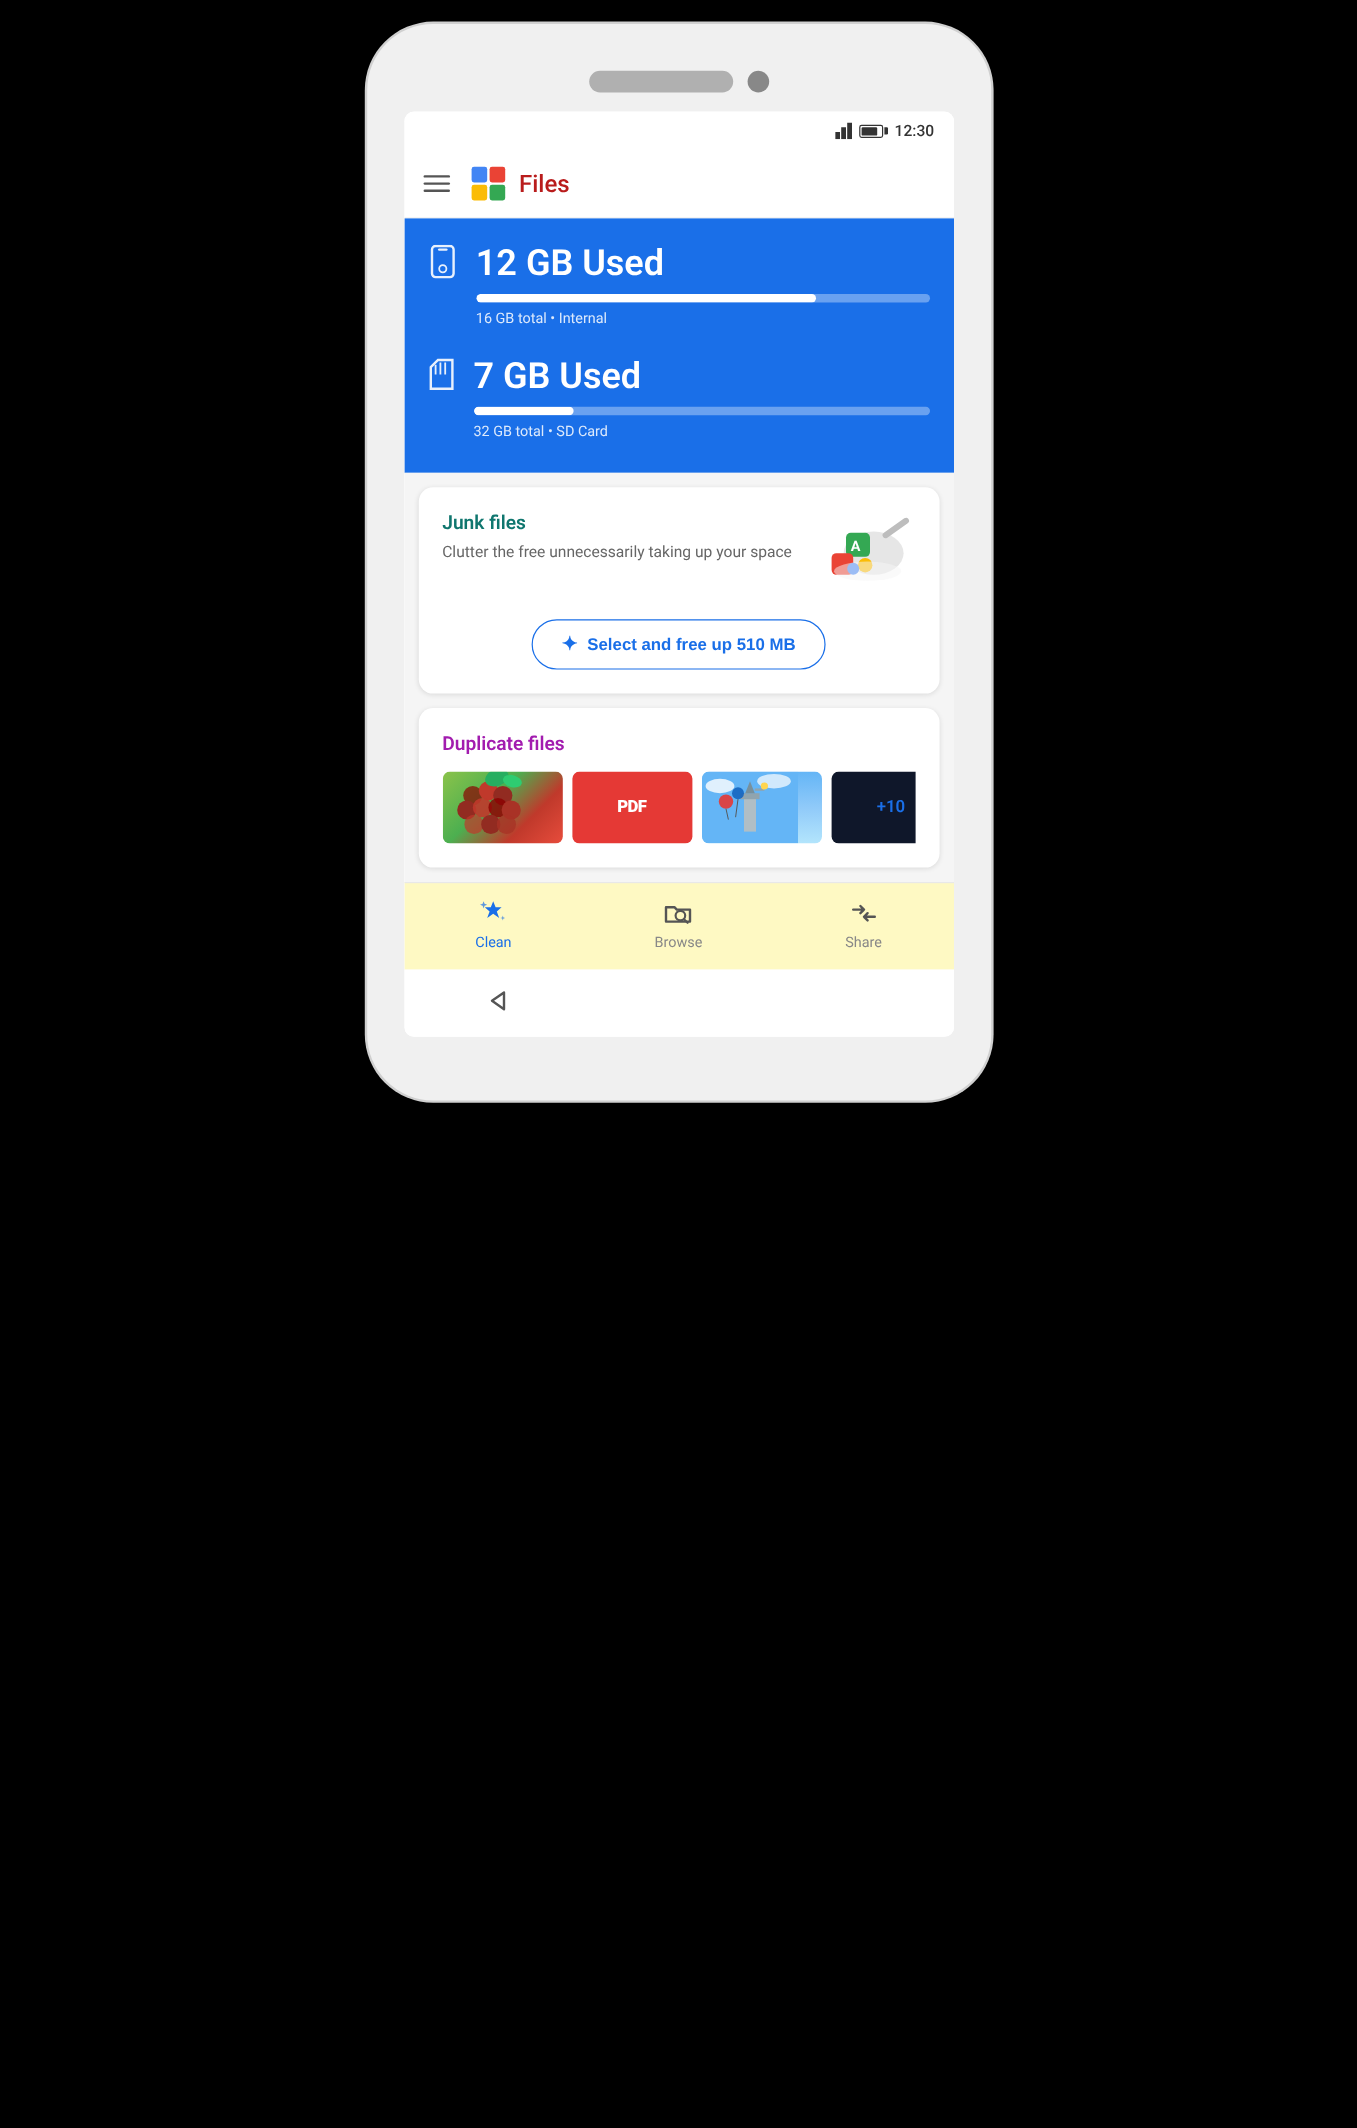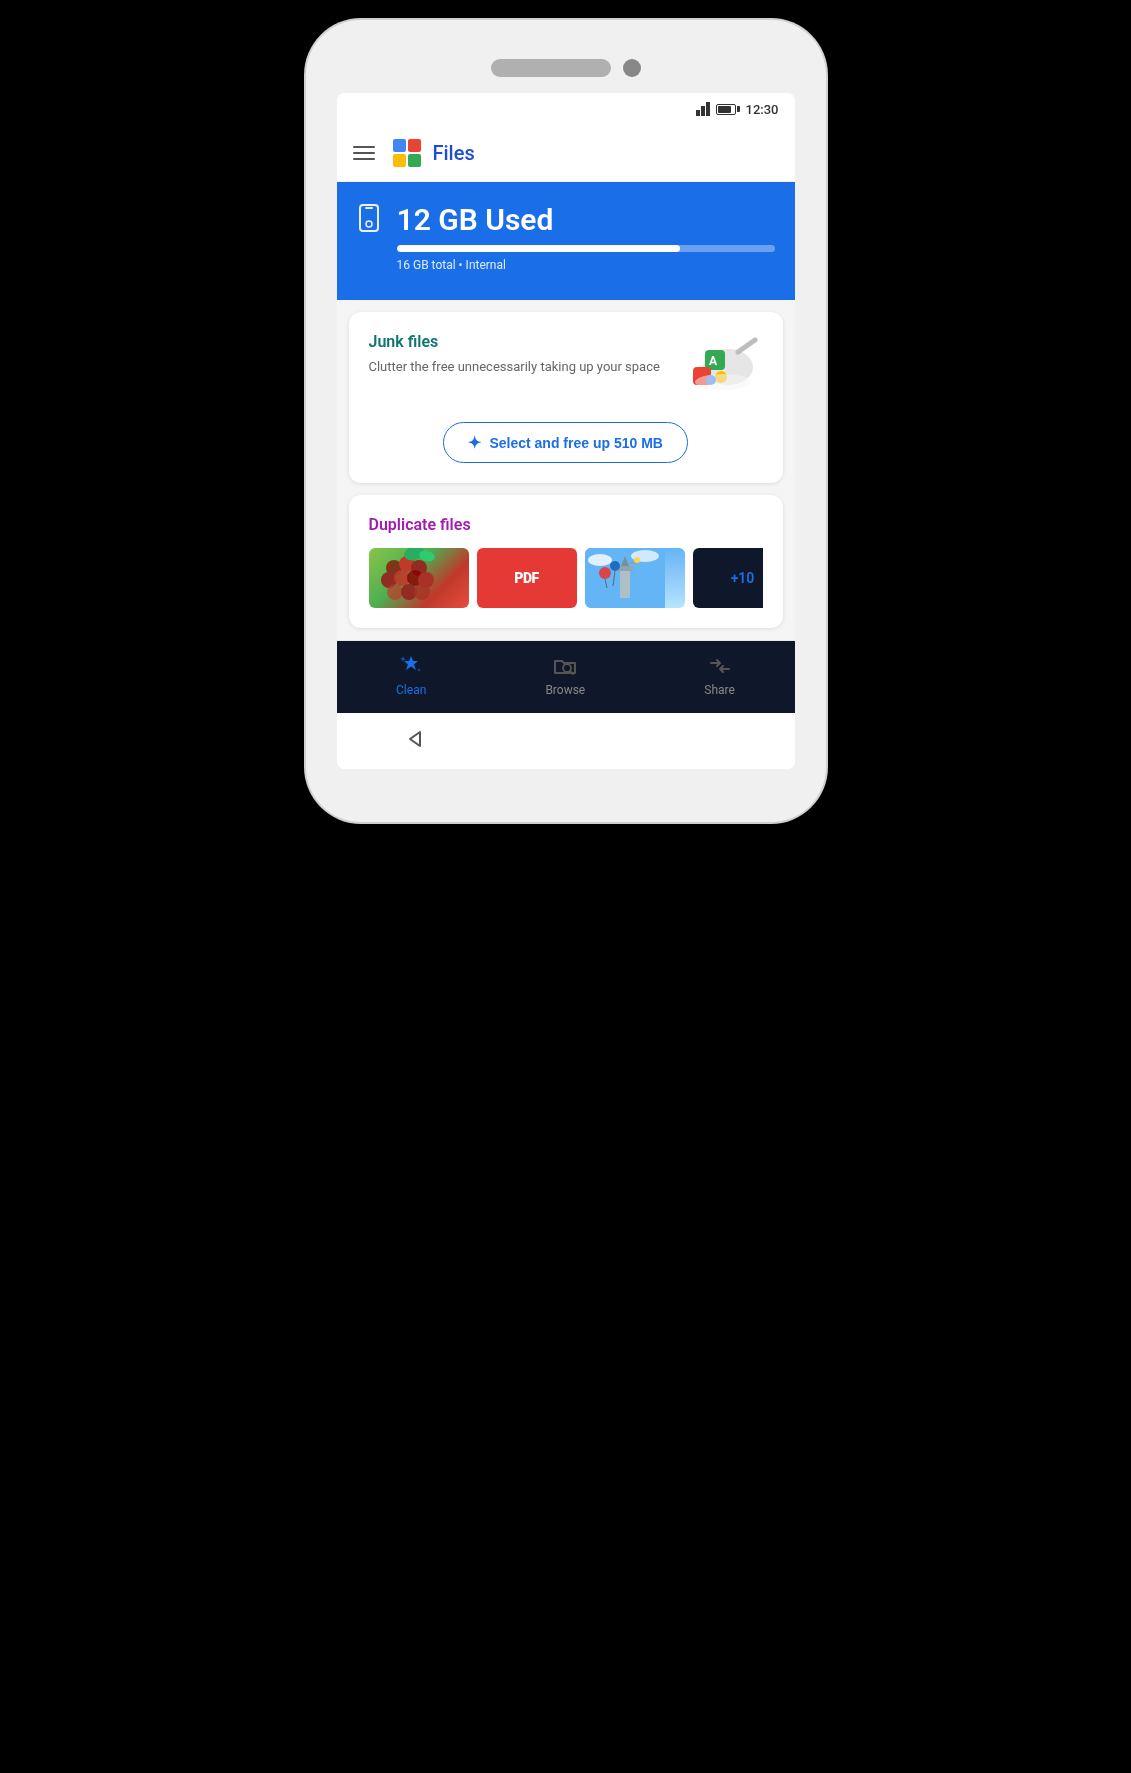--- a/index.html
+++ b/index.html
@@ -150,21 +150,21 @@
     }
 
     .files-logo-icon {
       width: 32px;
       height: 32px;
     }
 
     .app-title {
       font-size: 20px;
       font-weight: 500;
-      color: #1d4ed8;
+      color: #b91c1c;
     }
 
     
     .storage-section {
       background: #1a6fe8;
       padding: 20px 20px 28px;
     }
 
     .storage-item {
       display: flex;
@@ -338,21 +338,21 @@
     }
 
     .more-count {
       font-size: 14px;
       font-weight: 600;
       color: #1a6fe8;
     }
 
     
     .bottom-nav {
-      background: #0f172a;
+      background: #fef9c3;
       border-top: 1px solid #e8e8e8;
       display: flex;
       justify-content: space-around;
       padding: 8px 0 12px;
       text-align: center;
     }
 
     .nav-item {
       display: flex;
       flex-direction: column;
@@ -468,20 +468,37 @@
           </div>
           <div class="storage-details">
             <div class="storage-used">12 GB Used</div>
             <div class="storage-bar-bg">
               <div class="storage-bar-fill" style="width: 75%"></div>
             </div>
             <div class="storage-info">16 GB total • Internal</div>
           </div>
         </div>
 
+        <div class="storage-item">
+          <div class="storage-device-icon">
+            <svg width="22" height="28" viewBox="0 0 22 28" fill="white">
+              <path d="M2,8 L8,2 L20,2 L20,26 L2,26 Z" fill="none" stroke="white" stroke-width="2"></path>
+              <line x1="6" y1="6" x2="6" y2="14" stroke="white" stroke-width="1.5"></line>
+              <line x1="10" y1="4" x2="10" y2="14" stroke="white" stroke-width="1.5"></line>
+              <line x1="14" y1="4" x2="14" y2="14" stroke="white" stroke-width="1.5"></line>
+            </svg>
+          </div>
+          <div class="storage-details">
+            <div class="storage-used">7 GB Used</div>
+            <div class="storage-bar-bg">
+              <div class="storage-bar-fill" style="width: 22%"></div>
+            </div>
+            <div class="storage-info">32 GB total • SD Card</div>
+          </div>
+        </div>
 
       </div>
 
       <div class="cards-container">
 
         <div class="card">
           <div class="card-header">
             <div class="card-text">
               <div class="card-title">Junk files</div>
               <div class="card-description">Clutter the free unnecessarily taking up your space</div>

